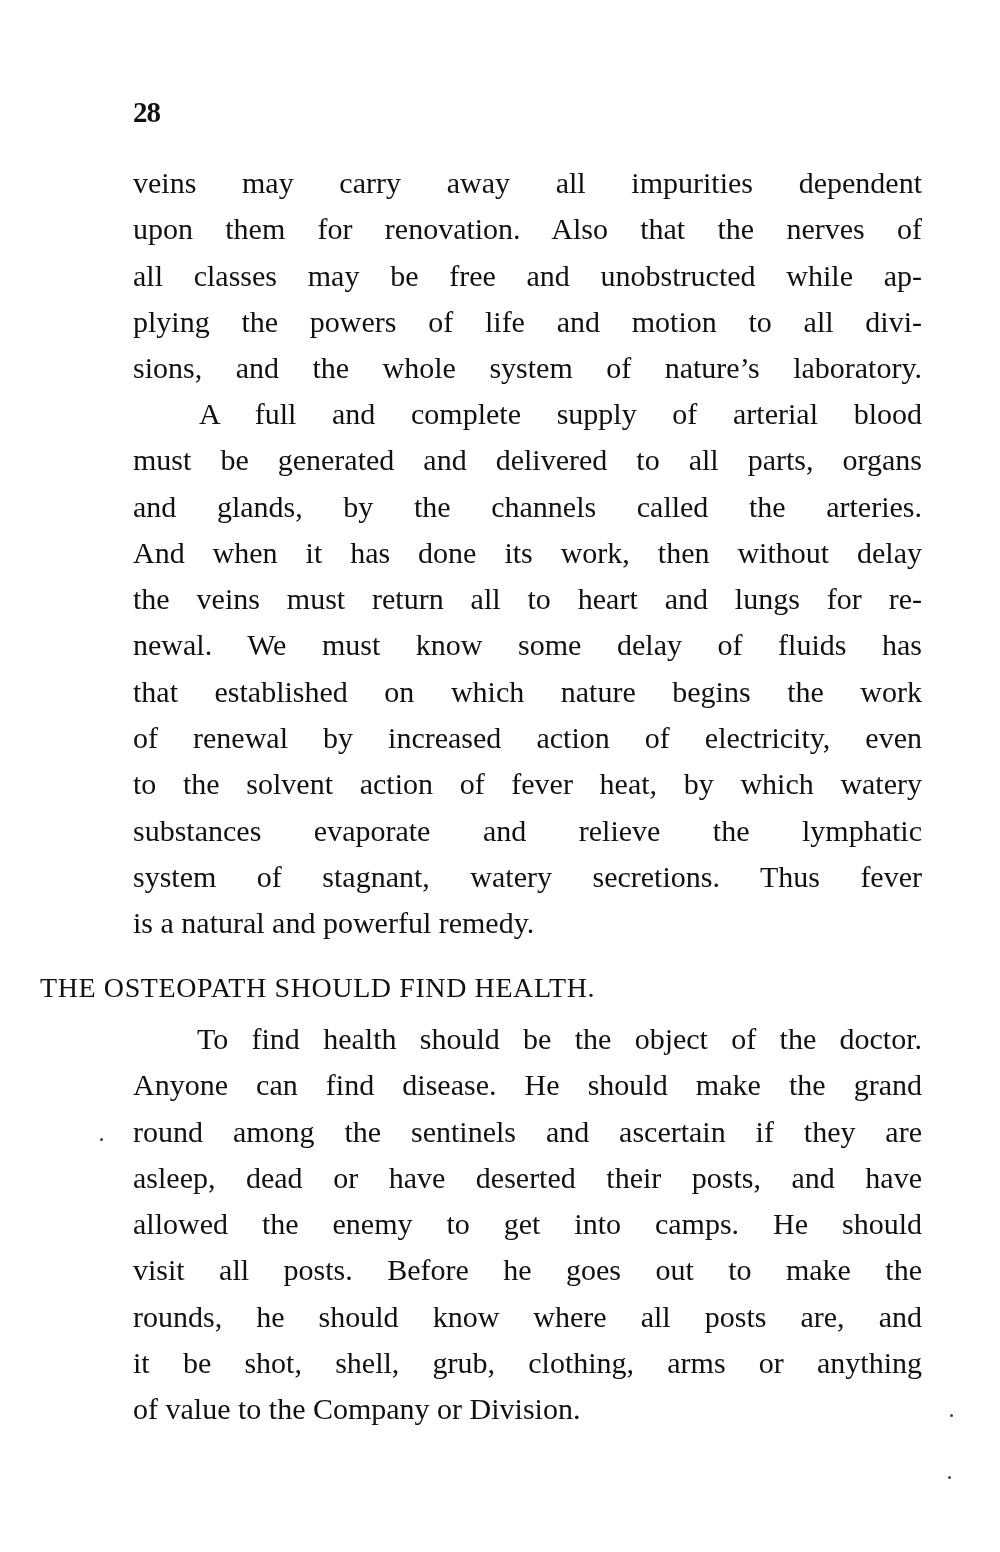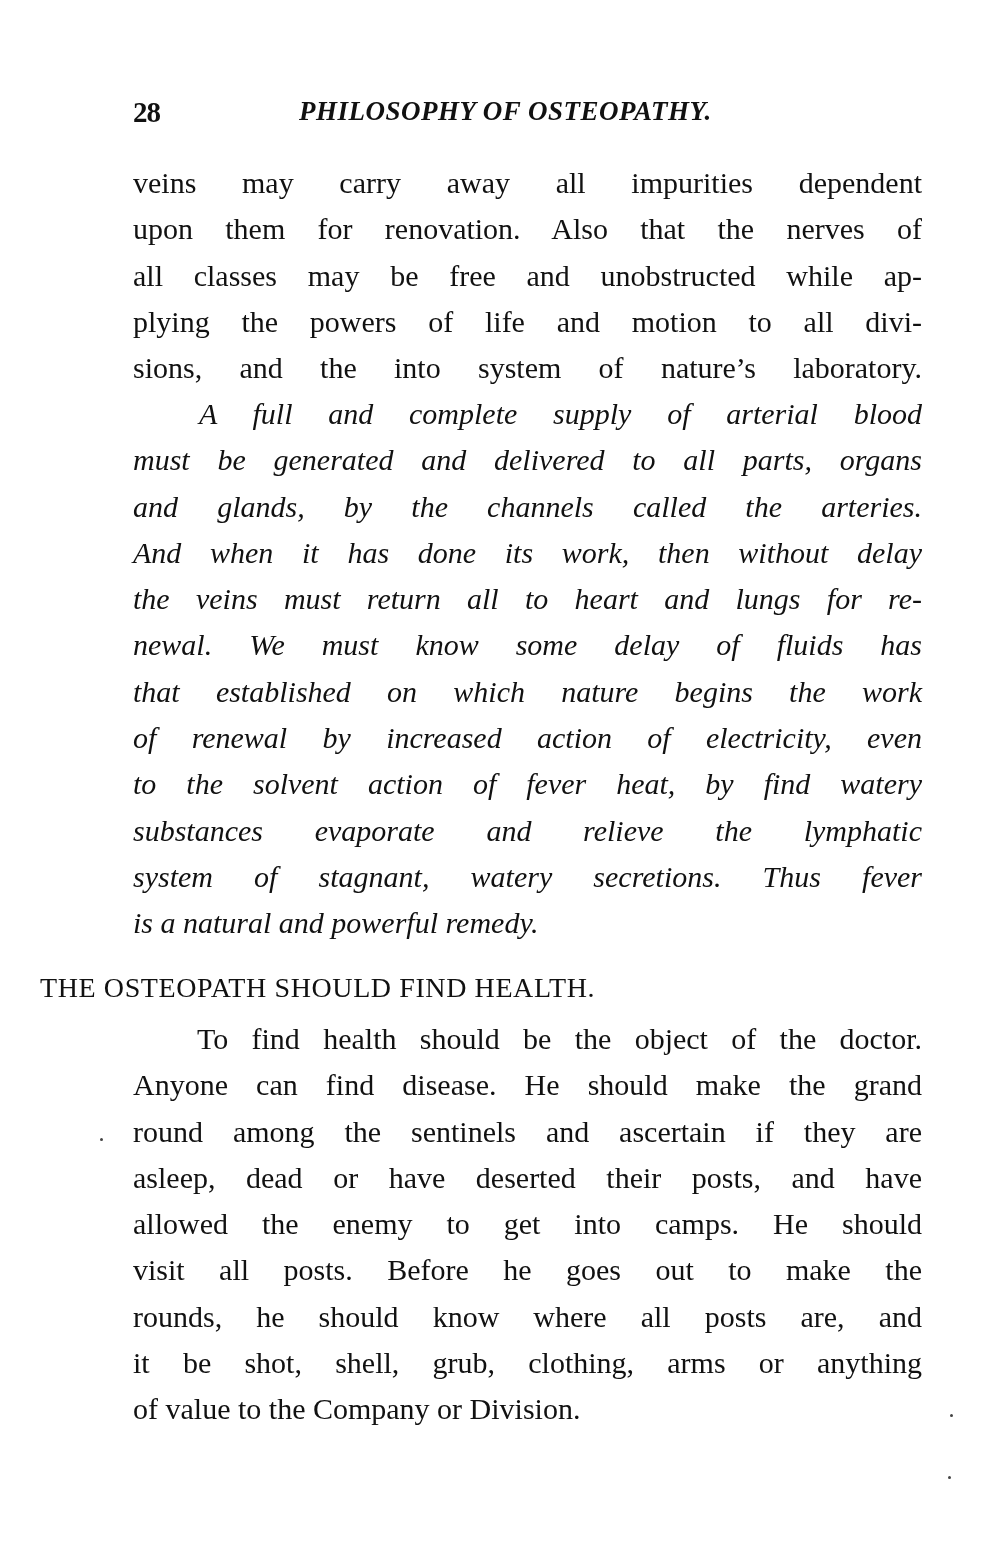--- a/index.html
+++ b/index.html
@@ -60,21 +60,21 @@
       white-space: nowrap;
       overflow: visible;
     }
     .line.last {
       text-align-last: left;
     }
     .line.indent {
       padding-left: 66px;
     }
     #para1 { top: 160px; }
-    #para2 { top: 391px; font-style: italic; }
+    #para2 { top: 391px; }
     .section-heading {
       position: absolute;
       top: 972px;
       left: 0;
       width: 1000px;
       text-align: left;
       font-size: 28px;
       letter-spacing: 0.6px;
       padding-left: 24px;
       box-sizing: border-box;
@@ -89,41 +89,40 @@
       border-radius: 50%;
     }
   </style>
 </head>
 <body>
 
 <div class="page">
 
   <div class="running-head">
     <span class="page-number">28</span>
-    <span class="running-title">PHILOSOPHY OF OSTEOPATHY.</span>
   </div>
 
   <div class="text-block" id="para1">
     <span class="line">veins may carry away all impurities dependent</span>
     <span class="line">upon them for renovation.  Also that the nerves of</span>
     <span class="line">all classes may be free and unobstructed while ap-</span>
     <span class="line">plying the powers of life and motion to all divi-</span>
-    <span class="line">sions, and the into system of nature’s laboratory.</span>
+    <span class="line">sions, and the whole system of nature’s laboratory.</span>
   </div>
 
   <div class="text-block" id="para2">
     <span class="line indent">A full and complete supply of arterial blood</span>
     <span class="line">must be generated and delivered to all parts, organs</span>
     <span class="line">and glands, by the channels called the arteries.</span>
     <span class="line">And when it has done its work, then without delay</span>
     <span class="line">the veins must return all to heart and lungs for re-</span>
     <span class="line">newal.  We must know some delay of fluids has</span>
     <span class="line">that established on which nature begins the work</span>
     <span class="line">of renewal by increased action of electricity, even</span>
-    <span class="line">to the solvent action of fever heat, by find watery</span>
+    <span class="line">to the solvent action of fever heat, by which watery</span>
     <span class="line">substances evaporate and relieve the lymphatic</span>
     <span class="line">system of stagnant, watery secretions.  Thus fever</span>
     <span class="line last">is a natural and powerful remedy.</span>
   </div>
 
   <div class="section-heading">THE OSTEOPATH SHOULD FIND HEALTH.</div>
 
   <div class="text-block" id="para3">
     <span class="line indent">To find health should be the object of the doctor.</span>
     <span class="line">Anyone can find disease.  He should make the grand</span>

